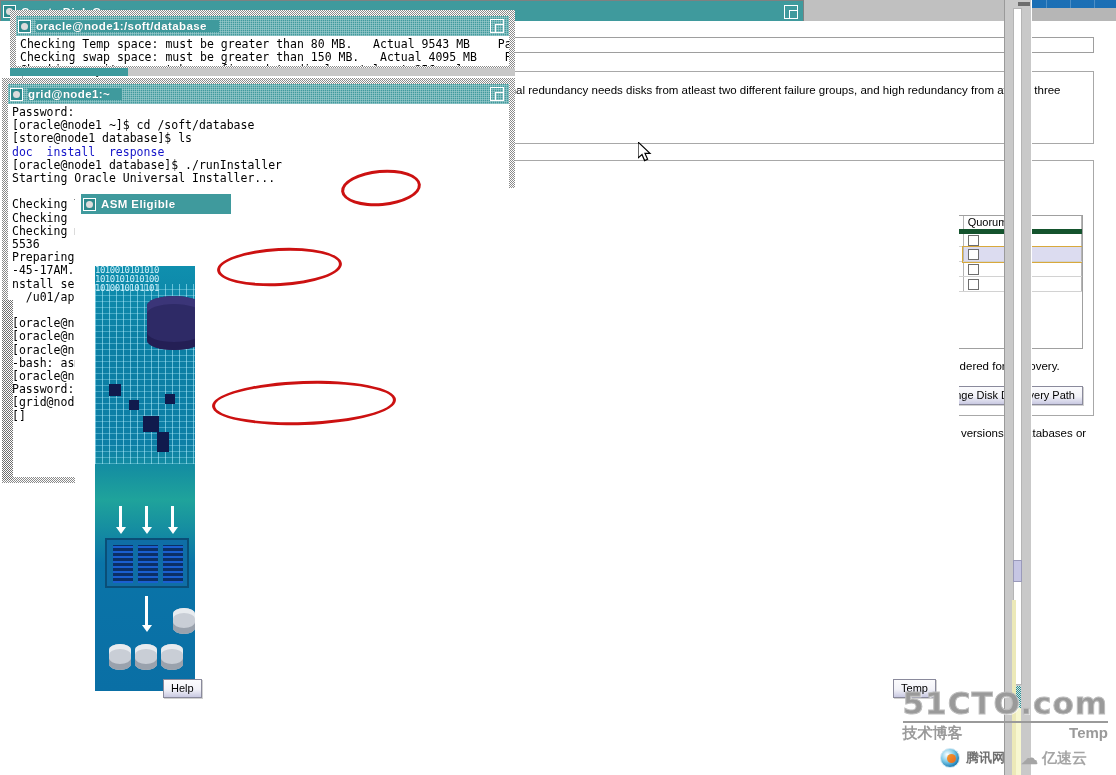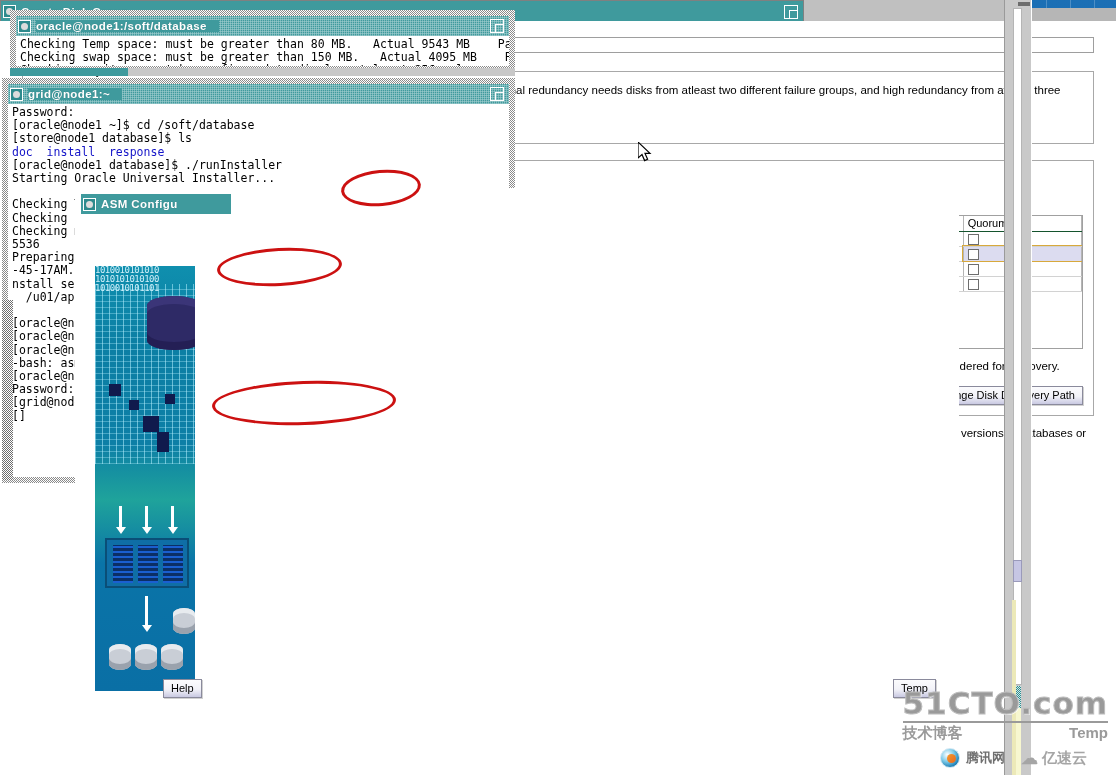--- a/index.html
+++ b/index.html
@@ -297,21 +297,21 @@
   table.disks { border-collapse: collapse; width: 100%; font-size: 11px; }
   table.disks th, table.disks td {
     border-right: 1px solid #b5b5b5;
     border-bottom: 1px solid #d2d2d2;
     height: 15px;
     padding: 0 4px;
     text-align: left;
     font-weight: normal;
     white-space: nowrap;
   }
-  table.disks thead th { border-bottom: 1px solid #14532d; background:#ffffff; }
+  table.disks thead th { border-bottom: 5px solid #14532d; background:#ffffff; }
   td.ck, th.ck { width: 22px; text-align:center; padding:0; }
   .cb {
     display:inline-block; width: 11px; height: 11px;
     border: 1px solid #6e6e6e; background:#ffffff;
     position: relative; vertical-align: middle;
   }
   .cb.checked::after {
     content:"";
     position:absolute; left: 3px; top: 0px; width: 4px; height: 8px;
     border: solid #000; border-width: 0 1.6px 1.6px 0;
@@ -512,21 +512,21 @@
     </div>
   </div>
   <div id="term2scroll"></div>
 
   <div id="asmwin" class="win dither">
     <div class="inner">
       <div id="asm-tb" class="hatch">
         <span class="tb-icon">
             <i></i>
           </span>
-        <span class="tb-title">ASM Configu</span>
+        <span class="tb-title">ASM Eligible</span>
       </div>
 
       <div id="asm-art">
         <div class="bits"><span>1010010101010</span>
 <span>1010101010100</span>
 <span>1010010101101</span></div>
         <div class="circuit"></div>
         <div class="cyl"></div>
         <div class="chip" style="left:14px;top:118px;width:12px;height:12px"></div>
         <div class="chip" style="left:34px;top:134px;width:10px;height:10px"></div>

